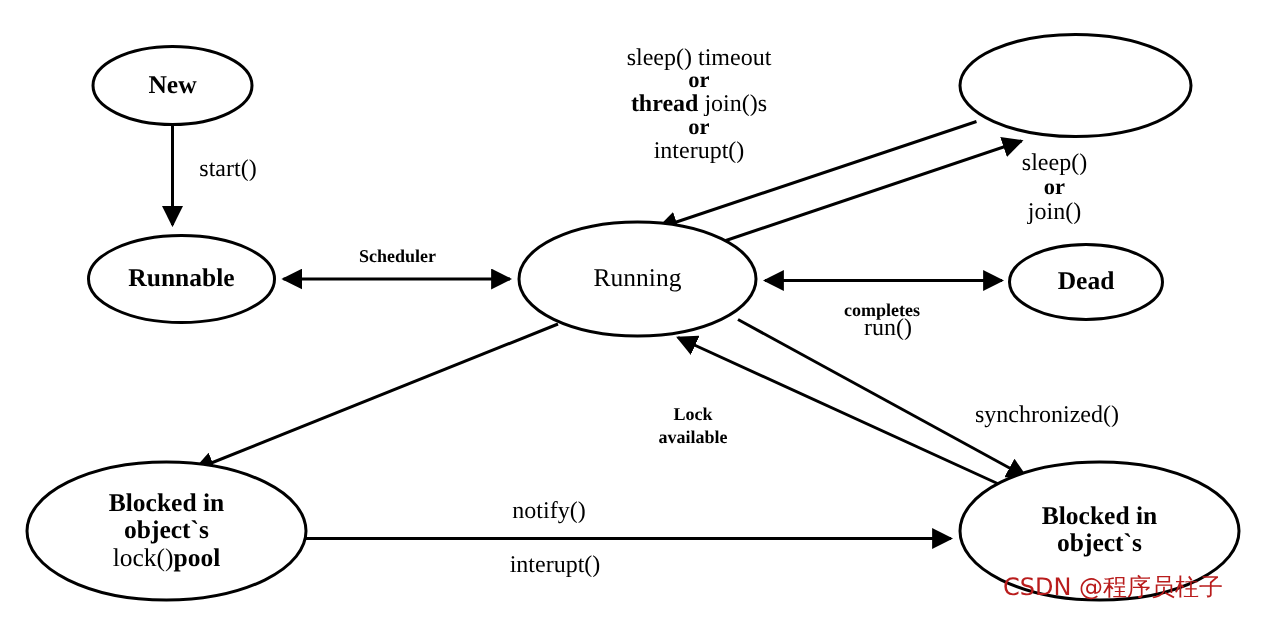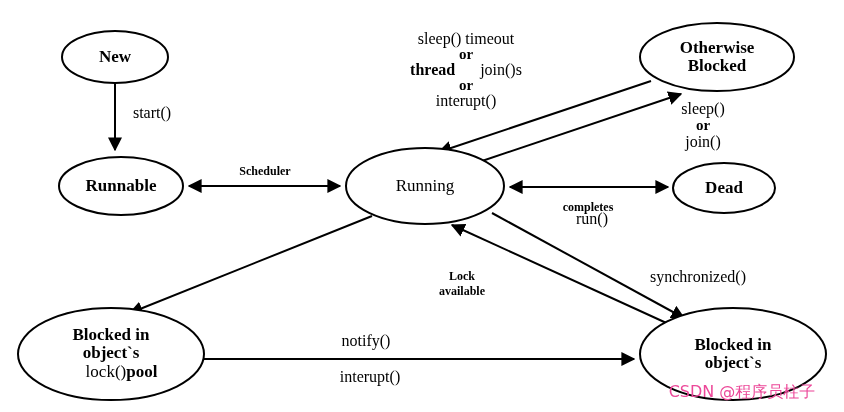--- a/index.html
+++ b/index.html
@@ -61,25 +61,25 @@
   }
   .lbl.edge-label {
     font-size: 16px;
     font-weight: normal;
   }
   .lbl.edge-label-bold {
     font-size: 12px;
     font-weight: bold;
   }
   .b { font-weight: bold; }
-  .n { font-weight: normal; padding-left: 21px; }
+  .n { font-weight: normal; }
   .watermark {
     position: absolute;
     font-size: 16px;
-    color: #ec4899;
+    color: #b91c1c;
     font-family: "DejaVu Sans", sans-serif;
     white-space: nowrap;
     transform: translate(-50%, -50%);
   }
   .stack-line { display: block; }
 </style>
 </head>
 <body>
 
 <div id="diagram-root">
@@ -117,24 +117,20 @@
     <ellipse class="node-ellipse" cx="111" cy="354" rx="93" ry="46"></ellipse>
     <ellipse class="node-ellipse" cx="733" cy="354" rx="93" ry="46"></ellipse>
   </svg>
 
   <div class="lbl node-label" style="left:115px; top:57px;">New</div>
 
   <div class="lbl node-label" style="left:121px; top:186px;">Runnable</div>
 
   <div class="lbl node-label-plain" style="left:425px; top:186px;">Running</div>
 
-  <div class="lbl node-label" style="left:717px; top:57px;">
-    <span class="stack-line">Otherwise</span>
-    <span class="stack-line">Blocked</span>
-  </div>
 
   <div class="lbl node-label" style="left:724px; top:188px;">Dead</div>
 
   <div class="lbl node-label" style="left:111px; top:354px;">
     <span class="stack-line">Blocked in</span>
     <span class="stack-line">object`s</span>
     <span class="stack-line"><span class="n">lock()</span><span class="b">pool</span></span>
   </div>
 
   <div class="lbl node-label" style="left:733px; top:354px;">

